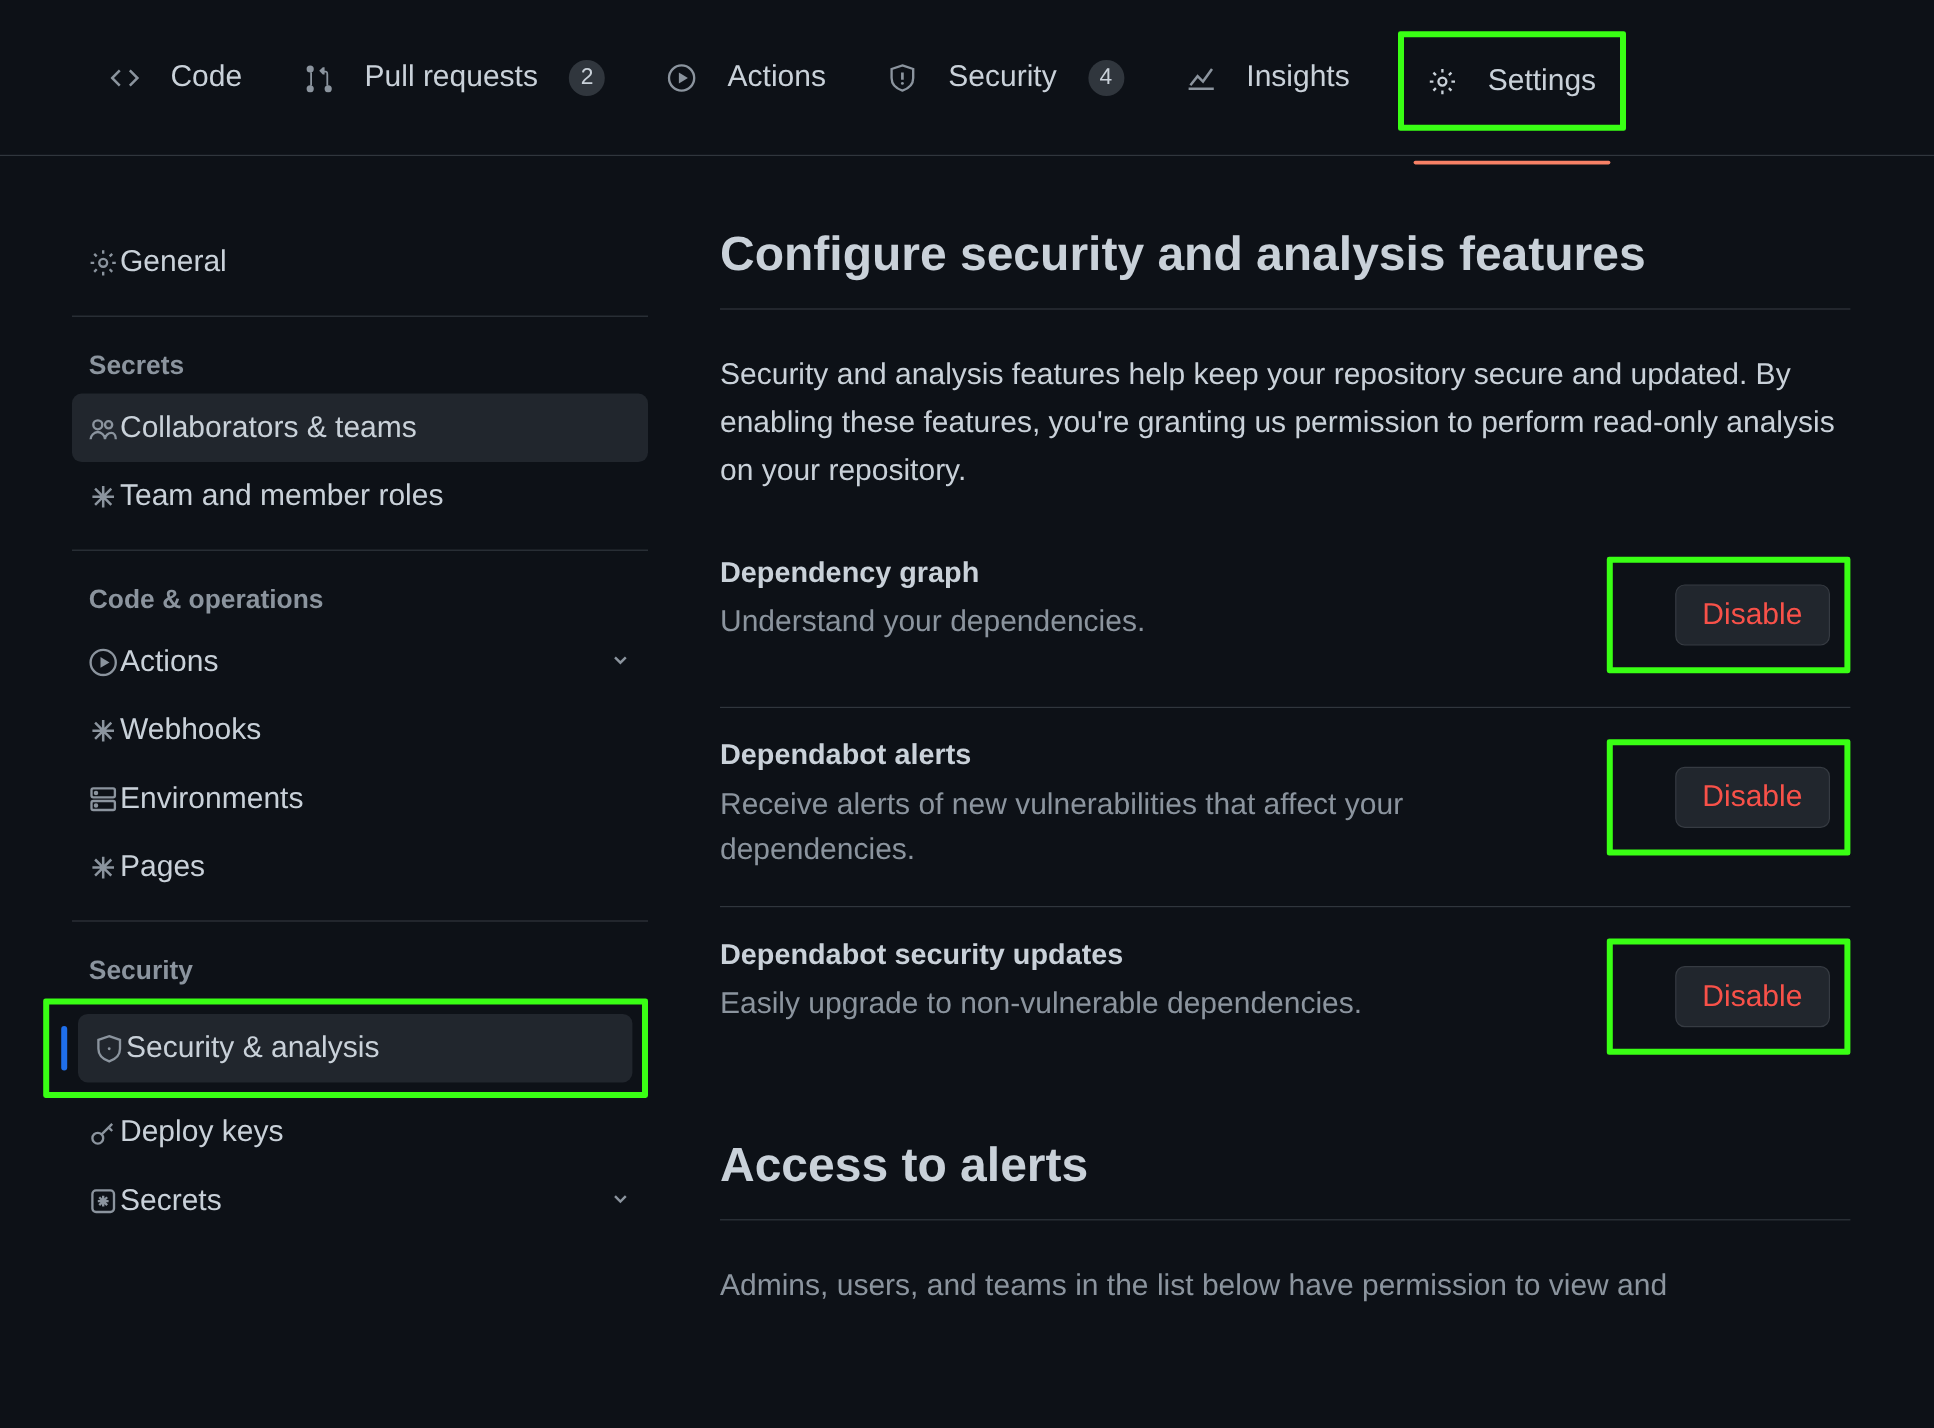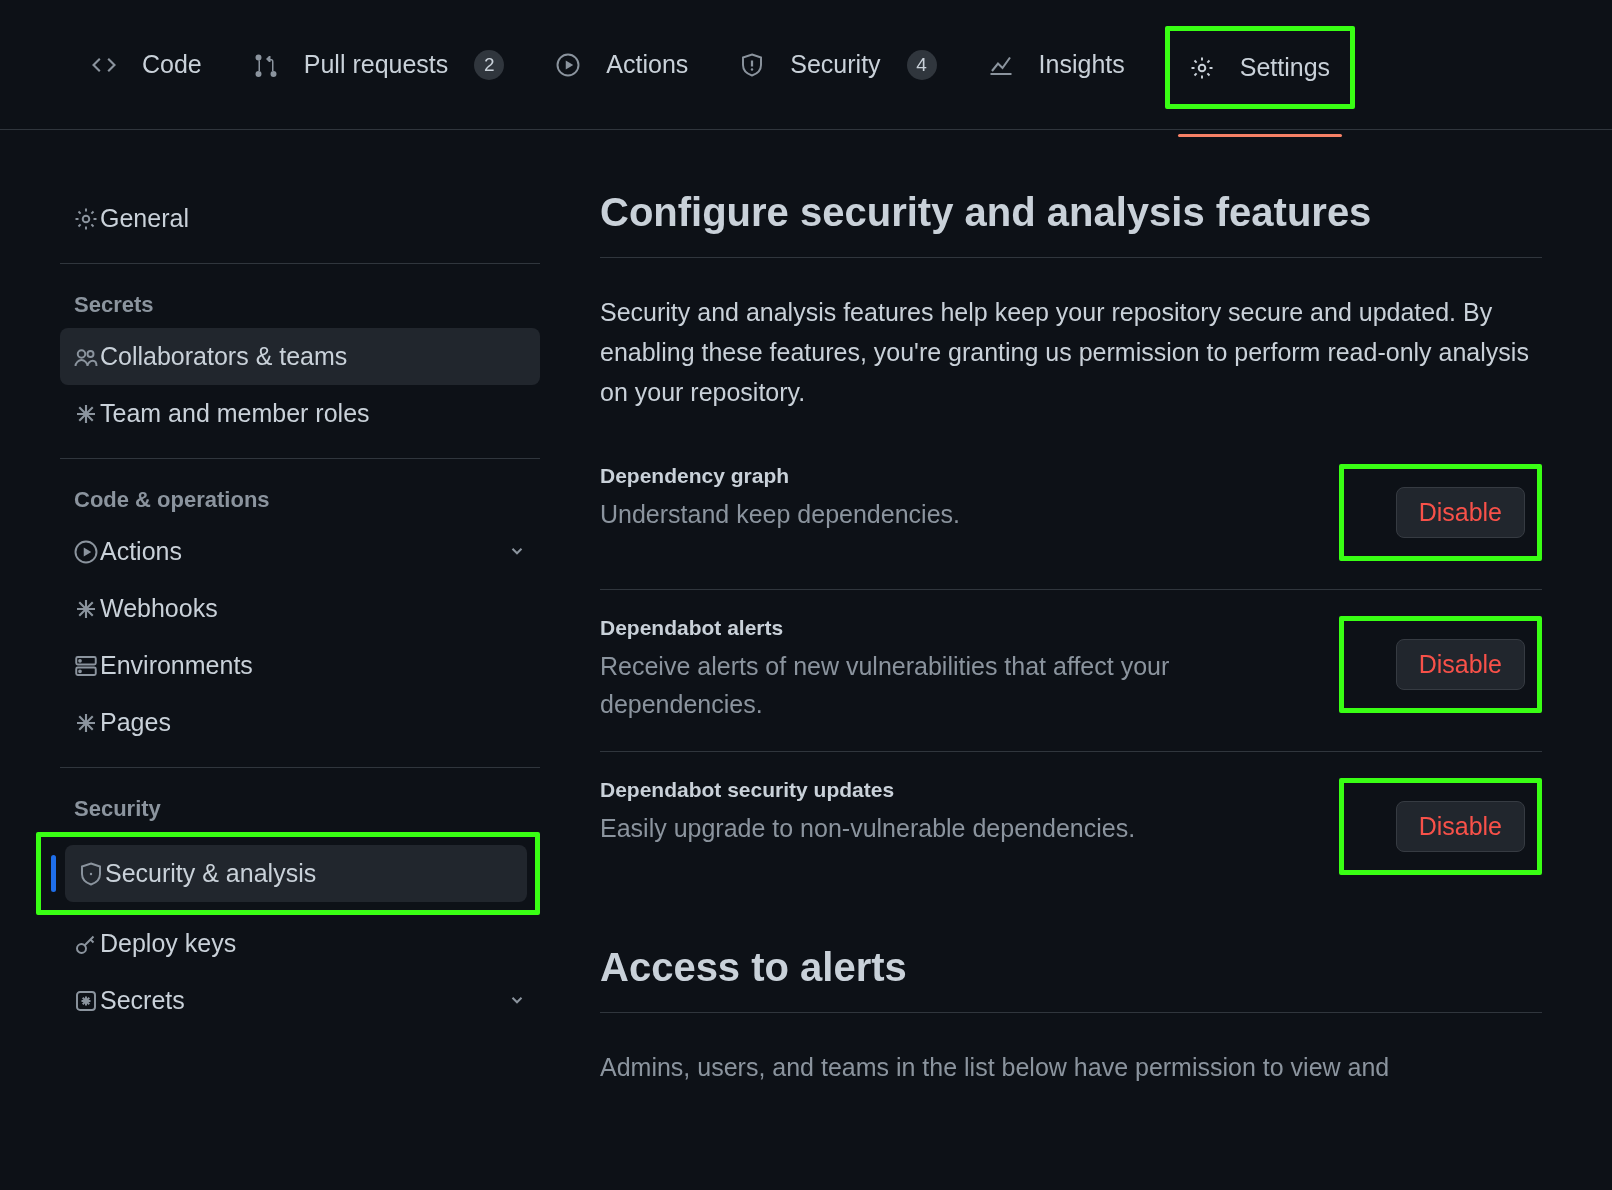--- a/index.html
+++ b/index.html
@@ -83,21 +83,21 @@
   .sidebar-divider { border-top:1px solid #30363d; margin: 16px 0; }
   .sidebar-heading { color:#8b949e; font-size:22px; font-weight:600; padding: 12px 14px 10px; }
   .sidebar-row .chev { margin-left:auto; color:#8b949e; }
   .hl-sidebar { margin-left:-24px; padding: 8px 8px 8px 24px; }
   .main { flex:1; padding-right: 30px;}
   h1.page-title { font-size: 40px; font-weight:600; color:#c9d1d9; margin-bottom: 22px;}
   .rule { border-top:1px solid #30363d; margin-bottom: 34px;}
   .intro { font-size:25px; color:#c9d1d9; line-height:1.6; margin-bottom: 44px;}
   .feature-row { display:flex; align-items:flex-start; justify-content: space-between; padding: 8px 0 28px;}
   .feature-row + .feature-row { border-top:1px solid #30363d; padding-top: 26px;}
-  .feature-title { font-size:21px; font-weight:600; color:#c9d1d9; margin-bottom:8px;}
+  .feature-title { font-size:24px; font-weight:600; color:#c9d1d9; margin-bottom:8px;}
   .feature-desc { font-size:25px; color:#8b949e; line-height:1.5; max-width: 720px;}
   .btn-disable {
     background:#21262d;
     border:1px solid #363b42;
     color:#f85149;
     font-size:25px;
     font-weight:500;
     padding: 10px 22px;
     border-radius:8px;
     cursor:pointer;
@@ -279,21 +279,21 @@
   </aside>
 
   <main class="main">
     <h1 class="page-title">Configure security and analysis features</h1>
     <div class="rule"></div>
     <p class="intro">Security and analysis features help keep your repository secure and updated. By enabling these features, you're granting us permission to perform read-only analysis on your repository.</p>
 
     <div class="feature-row">
       <div>
         <div class="feature-title">Dependency graph</div>
-        <div class="feature-desc">Understand keep dependencies.</div>
+        <div class="feature-desc">Understand your dependencies.</div>
       </div>
       <div class="hl-box hl-btn">
         <button class="btn-disable">Disable</button>
       </div>
     </div>
 
     <div class="feature-row">
       <div>
         <div class="feature-title">Dependabot alerts</div>
         <div class="feature-desc">Receive alerts of new vulnerabilities that affect your dependencies.</div>

